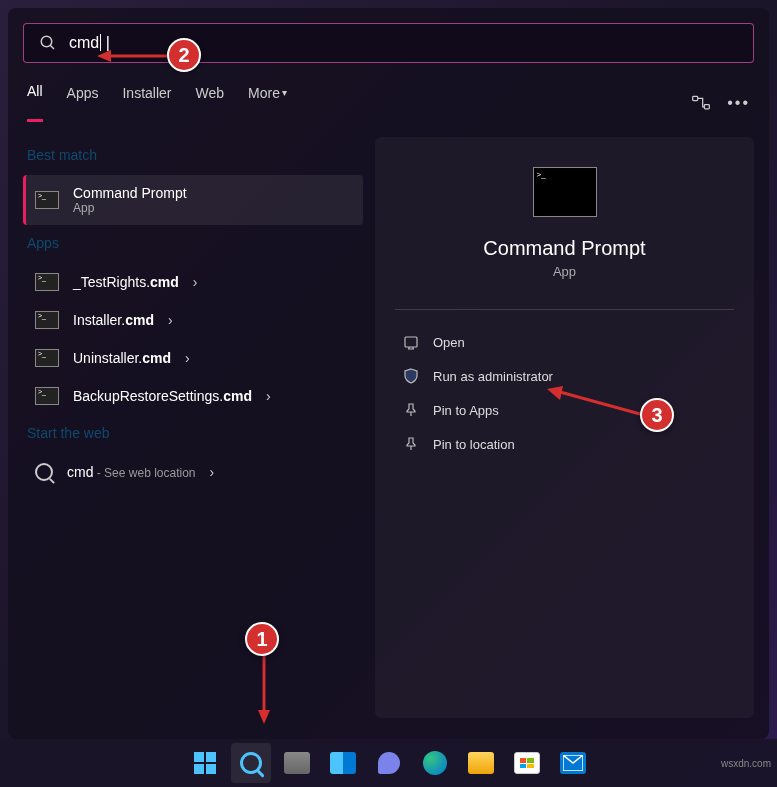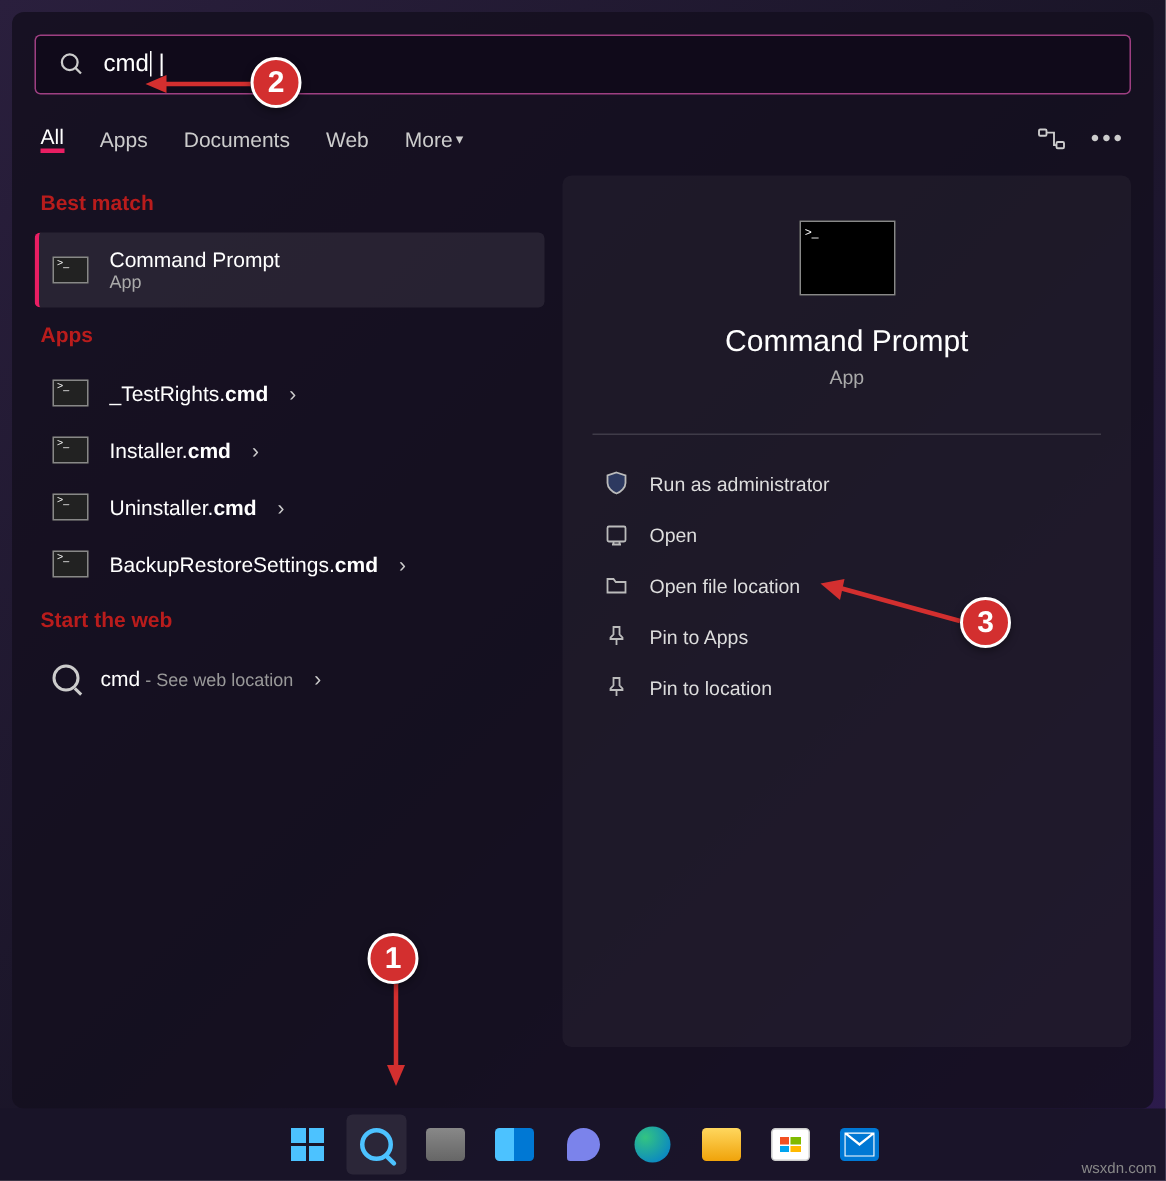--- a/index.html
+++ b/index.html
@@ -3,29 +3,29 @@
 <meta charset="utf-8">
 <style>
 * { margin: 0; padding: 0; box-sizing: border-box; font-family: 'Segoe UI', sans-serif; }
 body { width: 777px; height: 787px; background: linear-gradient(135deg, #2a1f3d 0%, #1a1528 50%, #2d1b4e 100%); overflow: hidden; position: relative; }
 .panel { position: absolute; top: 8px; left: 8px; right: 8px; bottom: 48px; background: rgba(20, 15, 30, 0.85); border-radius: 8px; padding: 15px; }
 .search-box { background: rgba(15, 10, 25, 0.9); border: 1px solid rgba(255, 100, 200, 0.6); border-radius: 4px; padding: 10px 15px; display: flex; align-items: center; gap: 12px; margin-bottom: 20px; }
 .search-box svg { width: 18px; height: 18px; }
 .search-input { background: transparent; border: none; outline: none; color: #fff; font-size: 16px; flex: 1; }
 .search-input::after { content: '|'; }
 .tabs { display: flex; align-items: center; gap: 24px; padding: 0 4px 15px; position: relative; }
-.tab { color: #ccc; font-size: 14px; cursor: pointer; padding-bottom: 0; }
+.tab { color: #ccc; font-size: 14px; cursor: pointer; padding-bottom: 20px; }
 .tab.active { color: #fff; border-bottom: 3px solid #e91e63; }
 .tab-more { display: flex; align-items: center; gap: 2px; }
 .tab-right { margin-left: auto; display: flex; gap: 16px; align-items: center; }
 .dots { color: #ccc; letter-spacing: 2px; }
 .content { display: flex; gap: 12px; height: calc(100% - 120px); }
 .left-col { flex: 0 0 340px; }
 .right-col { flex: 1; background: rgba(255, 255, 255, 0.04); border-radius: 6px; padding: 30px 20px 20px; display: flex; flex-direction: column; align-items: center; }
-.section-label { color: #b91c1c; font-size: 14px; font-weight: 700; margin: 10px 4px 12px; }
+.section-label { color: #0c4a6e; font-size: 14px; font-weight: 400; margin: 10px 4px 12px; }
 .result-item { display: flex; align-items: center; gap: 14px; padding: 10px 12px; border-radius: 4px; cursor: pointer; position: relative; }
 .result-item.selected { background: rgba(255, 255, 255, 0.08); border-left: 3px solid #e91e63; padding-left: 9px; }
 .result-icon { width: 24px; height: 18px; background: #222; border: 1px solid #888; flex-shrink: 0; position: relative; }
 .result-icon::before { content: '>_'; position: absolute; top: 0; left: 2px; font-size: 7px; color: #fff; }
 .result-body { flex: 1; }
 .result-title { color: #fff; font-size: 14px; }
 .result-sub { color: #aaa; font-size: 12px; }
 .result-chevron { color: #ccc; font-size: 14px; }
 .search-icon-sm { width: 18px; height: 18px; border: 2px solid #ccc; border-radius: 50%; position: relative; flex-shrink: 0; }
 .search-icon-sm::after { content: ''; position: absolute; width: 6px; height: 2px; background: #ccc; transform: rotate(45deg); bottom: -3px; right: -4px; }
@@ -43,39 +43,39 @@
 .taskbar { position: absolute; bottom: 0; left: 0; right: 0; height: 48px; background: rgba(25, 20, 40, 0.95); display: flex; align-items: center; justify-content: center; gap: 6px; }
 .taskbar-item { width: 40px; height: 40px; display: flex; align-items: center; justify-content: center; border-radius: 4px; cursor: pointer; }
 .taskbar-item.active { background: rgba(255,255,255,0.08); }
 .tb-start { display: grid; grid-template-columns: 1fr 1fr; gap: 2px; width: 22px; height: 22px; }
 .tb-start div { background: #4cc2ff; }
 .tb-search-circle { width: 22px; height: 22px; border: 3px solid #4cc2ff; border-radius: 50%; position: relative; }
 .tb-search-circle::after { content: ''; position: absolute; width: 9px; height: 3px; background: #4cc2ff; transform: rotate(45deg); bottom: -4px; right: -6px; border-radius: 2px; }
 .tb-generic { width: 26px; height: 22px; border-radius: 3px; }
 .annotation { position: absolute; width: 34px; height: 34px; background: #d32f2f; border: 2px solid #fff; border-radius: 50%; display: flex; align-items: center; justify-content: center; color: #fff; font-size: 20px; font-weight: 600; z-index: 100; box-shadow: 0 2px 6px rgba(0,0,0,0.4); }
 .arrow { position: absolute; z-index: 99; }
-.watermark { position: absolute; bottom: 2px; right: 6px; color: #888; font-size: 10px; z-index: 200; }
+.watermark { position: absolute; bottom: 18px; right: 6px; color: #888; font-size: 10px; z-index: 200; }
 </style>
 </head>
 <body>
 
 <div class="panel">
 
   <div class="search-box">
     <svg viewBox="0 0 24 24" fill="none" stroke="#ccc" stroke-width="2">
         <circle cx="10" cy="10" r="7"></circle>
         <line x1="20" y1="20" x2="15" y2="15"></line>
       </svg>
     <div class="search-input"><span>cmd</span><span style="border-left:1px solid #fff;margin-left:1px;">&nbsp;</span></div>
   </div>
 
   <div class="tabs">
     <div class="tab active">All</div>
     <div class="tab">Apps</div>
-    <div class="tab">Documents</div>
+    <div class="tab">Installer</div>
     <div class="tab">Web</div>
     <div class="tab tab-more">
         <span>More</span>
         <span style="font-size:10px;">▾</span>
       </div>
     <div class="tab-right">
       <svg width="20" height="18" viewBox="0 0 24 20" fill="none" stroke="#ccc" stroke-width="1.5">
           <rect x="2" y="2" width="6" height="5" rx="1"></rect>
           <rect x="16" y="12" width="6" height="5" rx="1"></rect>
           <path d="M8 4.5 H14 V14.5 H16"></path>
@@ -127,41 +127,33 @@
 
     <div class="right-col">
       <div class="detail-thumb"></div>
       <div class="detail-title">Command Prompt</div>
       <div class="detail-type">App</div>
       <div class="detail-divider"></div>
       <div class="action-list">
         <div class="action-item">
           <div class="action-icon">
               <svg viewBox="0 0 16 16" fill="none" stroke="#bbb" stroke-width="1.2">
-                <path d="M8 1 L14 3 V8 C14 11 11 14 8 15 C5 14 2 11 2 8 V3 Z" fill="#3b5998" fill-opacity="0.5"></path>
-              </svg>
-            </div>
-          <div class="action-label">Run as administrator</div>
-        </div>
-        <div class="action-item">
-          <div class="action-icon">
-              <svg viewBox="0 0 16 16" fill="none" stroke="#bbb" stroke-width="1.2">
                 <rect x="2" y="3" width="12" height="10" rx="1"></rect>
                 <path d="M6 13 v2 M10 13 v2 M5 15 h6"></path>
               </svg>
             </div>
           <div class="action-label">Open</div>
         </div>
         <div class="action-item">
           <div class="action-icon">
               <svg viewBox="0 0 16 16" fill="none" stroke="#bbb" stroke-width="1.2">
-                <path d="M2 4 h4 l1.5 2 H14 v7 H2 Z"></path>
-              </svg>
-            </div>
-          <div class="action-label">Open file location</div>
+                <path d="M8 1 L14 3 V8 C14 11 11 14 8 15 C5 14 2 11 2 8 V3 Z" fill="#3b5998" fill-opacity="0.5"></path>
+              </svg>
+            </div>
+          <div class="action-label">Run as administrator</div>
         </div>
         <div class="action-item">
           <div class="action-icon">
               <svg viewBox="0 0 16 16" fill="none" stroke="#bbb" stroke-width="1.2">
                 <path d="M6 2 h4 v5 l2 2 v1 H4 v-1 l2-2 Z M8 10 v4"></path>
               </svg>
             </div>
           <div class="action-label">Pin to Apps</div>
         </div>
         <div class="action-item">

